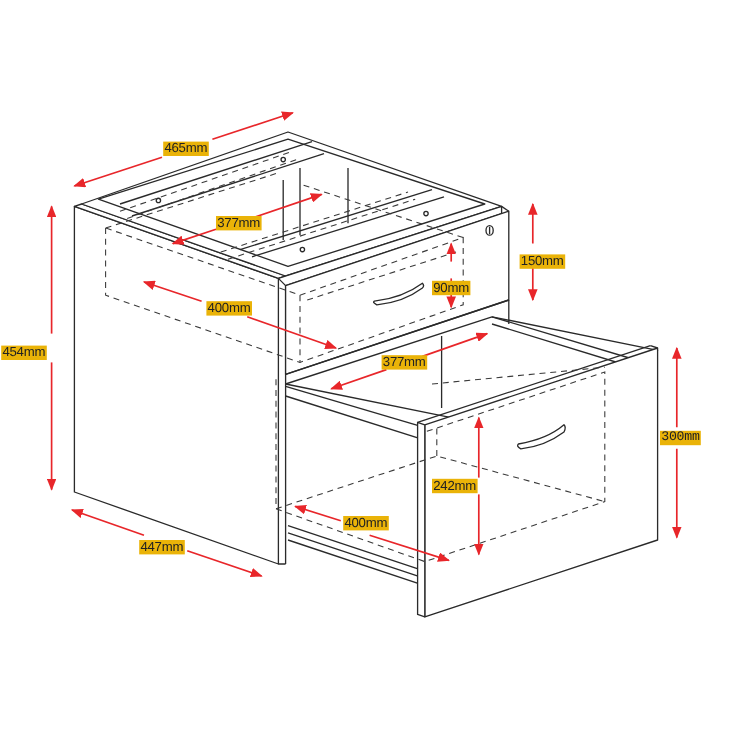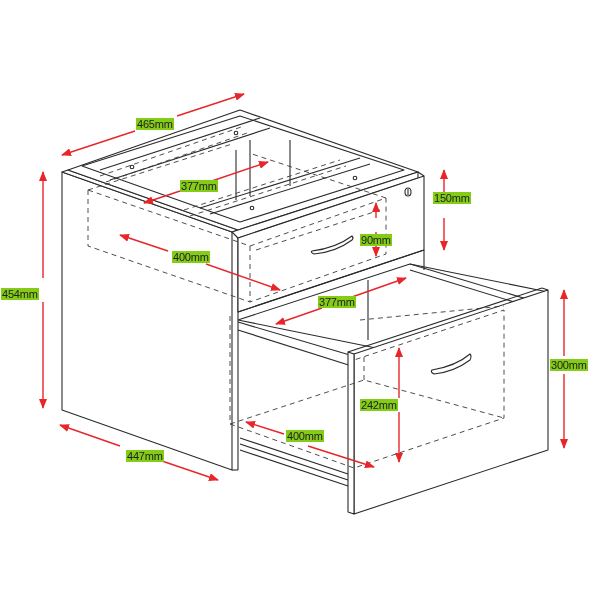--- a/index.html
+++ b/index.html
@@ -9,21 +9,21 @@
     .ln { stroke: #2a2a2a; stroke-width: 1.1; fill: none; stroke-linejoin: round; }
     .face { fill: #ffffff; stroke: #2a2a2a; stroke-width: 1.1; stroke-linejoin: round; }
     .dash { stroke: #3a3a3a; stroke-width: 0.9; fill: none; stroke-dasharray: 5 4; }
     .dim { stroke: #e8262a; stroke-width: 1.4; fill: none; }
     .arrow { fill: #e8262a; }
     .lbl {
       position: absolute;
       font-family: "Liberation Sans", sans-serif;
       font-size: 11px;
       color: #222222;
-      background: #84cc16;
+      background: #eab308;
       padding: 0 1px;
       white-space: nowrap;
       line-height: 12px;
       letter-spacing: -0.2px;
     }
   </style>
 </head>
 <body>
 
 <div id="stage">
@@ -136,22 +136,22 @@
       <line class="dim" x1="246" y1="422" x2="284" y2="434" marker-start="url(#at)"></line>
       <line class="dim" x1="308" y1="446" x2="374" y2="467" marker-end="url(#ah)"></line>
 
       <line class="dim" x1="564" y1="290" x2="564" y2="356" marker-start="url(#at)"></line>
       <line class="dim" x1="564" y1="374" x2="564" y2="448" marker-end="url(#ah)"></line>
     </g>
   </svg>
 
   <span class="lbl" style="left:136px;top:118px;">465mm</span>
   <span class="lbl" style="left:1px;top:288px;">454mm</span>
-  <span class="lbl" style="left:116px;top:450px;margin-left:10px;">447mm</span>
+  <span class="lbl" style="left:116px;top:450px;">447mm</span>
   <span class="lbl" style="left:180px;top:180px;">377mm</span>
   <span class="lbl" style="left:172px;top:251px;">400mm</span>
   <span class="lbl" style="left:360px;top:234px;">90mm</span>
-  <span class="lbl" style="left:433px;top:192px;">150mm</span>
+  <span class="lbl" style="left:433px;top:212px;">150mm</span>
   <span class="lbl" style="left:318px;top:296px;">377mm</span>
   <span class="lbl" style="left:360px;top:399px;">242mm</span>
   <span class="lbl" style="left:286px;top:430px;">400mm</span>
-  <span class="lbl" style="left:550px;top:359px;">300mm</span>
+  <span class="lbl" style="left:550px;top:359px;font-family:Liberation Mono, monospace;">300mm</span>
 </div>
 
 </body></html>

